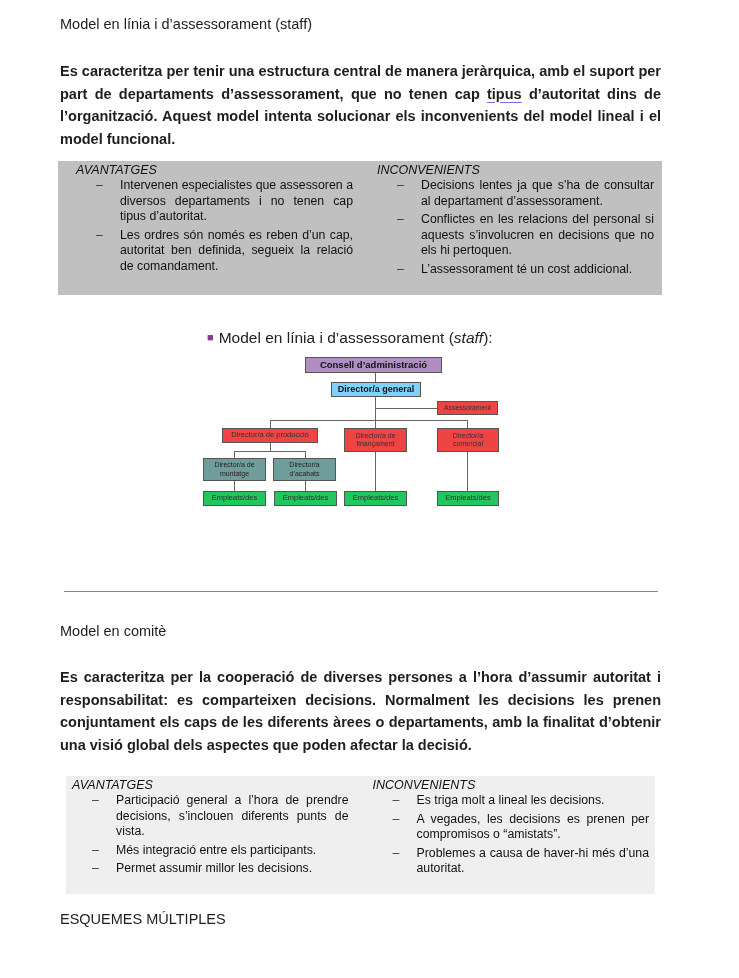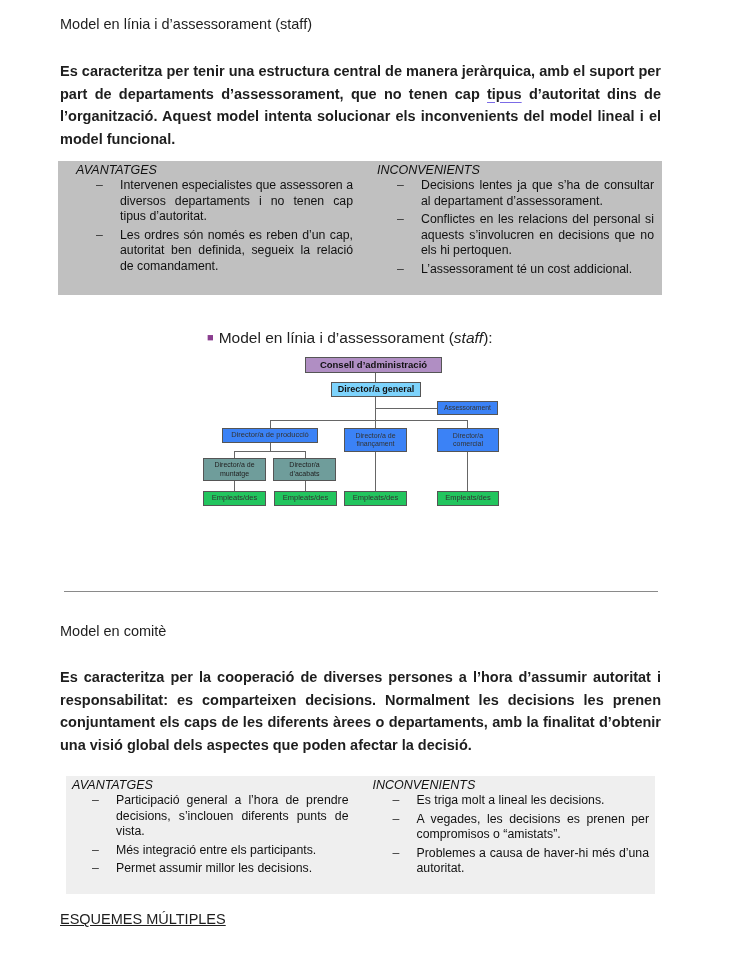--- a/index.html
+++ b/index.html
@@ -38,21 +38,21 @@
   }
   .chart-title .bullet { color: #8a3d8f; font-size: 11px; vertical-align: 2px; margin-right: 5px; }
   .node {
     position: absolute; box-sizing: border-box; border: 1px solid #555;
     font-family: "Liberation Sans", sans-serif; text-align: center;
     display: flex; align-items: center; justify-content: center; line-height: 1.15;
     color: #333;
   }
   .n-dark { background: #b08ec3; font-weight: bold; font-size: 9.5px; color: #111; }
   .n-mid { background: #7dd3fc; font-weight: bold; font-size: 9px; color: #111; }
-  .n-light { background: #3b82f6; font-size: 7.5px; }
+  .n-light { background: #ef4444; font-size: 7.5px; }
   .n-teal { background: #6f9d9b; font-size: 7.5px; color: #222; }
   .n-green { background: #22c55e; font-size: 7.5px; }
   .line { position: absolute; background: #666; }
 
   .hr { position: absolute; left: 64px; top: 591px; width: 594px; height: 1px; background: #8a8a8a; }
 </style>
 </head>
 <body>
 
 <div class="heading" style="top:16px;">Model en línia i d’assessorament (staff)</div>
@@ -129,13 +129,13 @@
   <div class="col">
     <div class="col-title">INCONVENIENTS</div>
     <ul>
       <li>Es triga molt a lineal les decisions.</li>
       <li>A vegades, les decisions es prenen per compromisos o “amistats”.</li>
       <li>Problemes a causa de haver-hi més d’una autoritat.</li>
     </ul>
   </div>
 </div>
 
-<div class="heading" style="top:911px;text-decoration:underline;">ESQUEMES MÚLTIPLES</div>
+<div class="heading" style="top:911px;">ESQUEMES MÚLTIPLES</div>
 
 </body></html>

